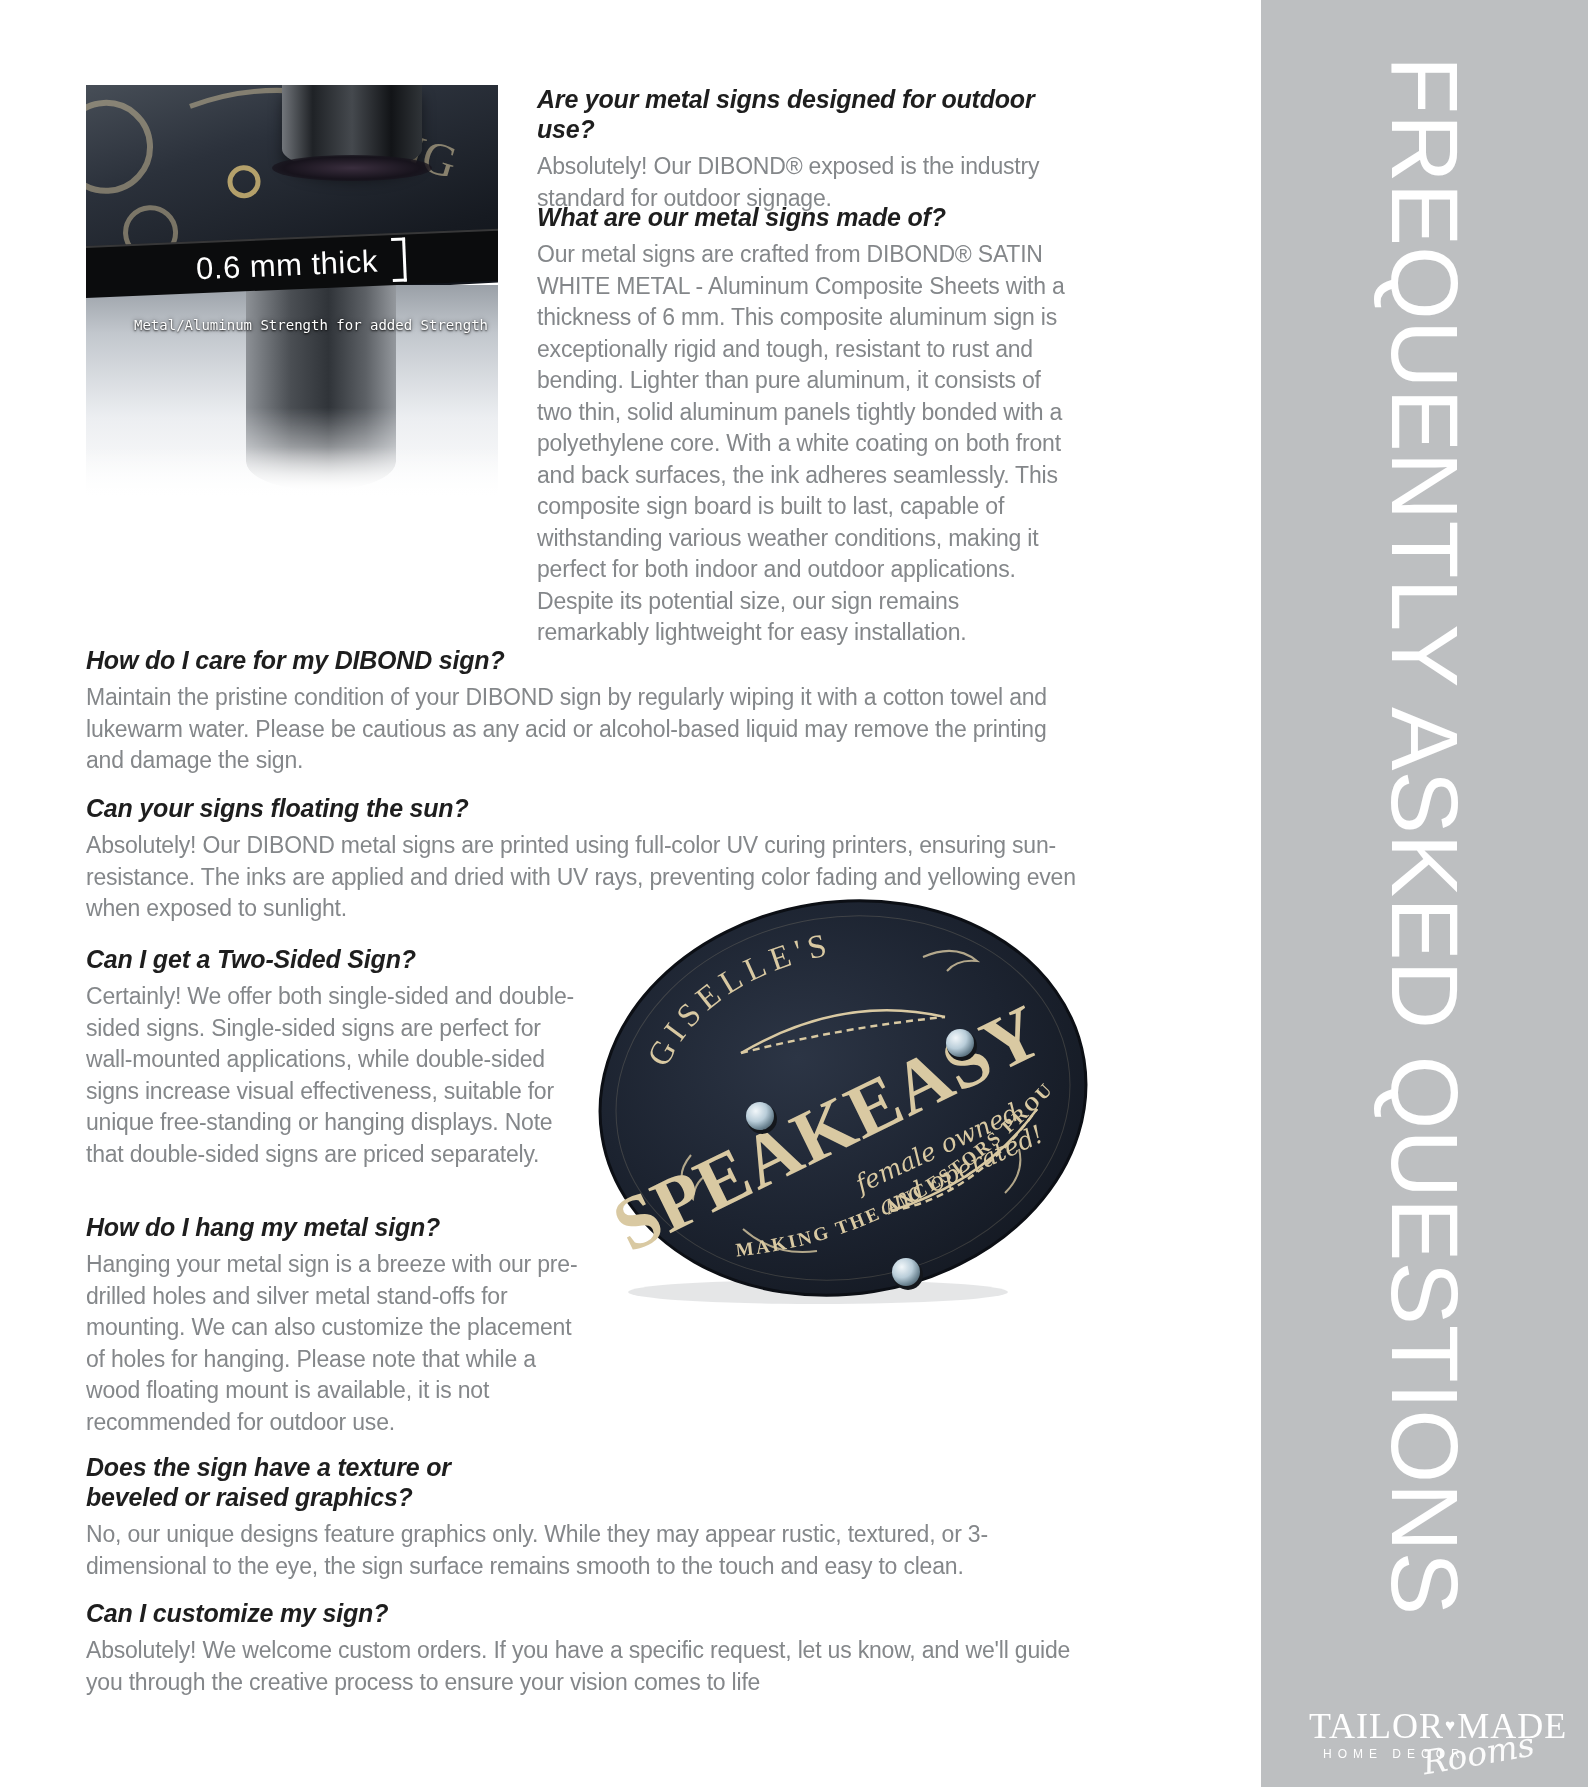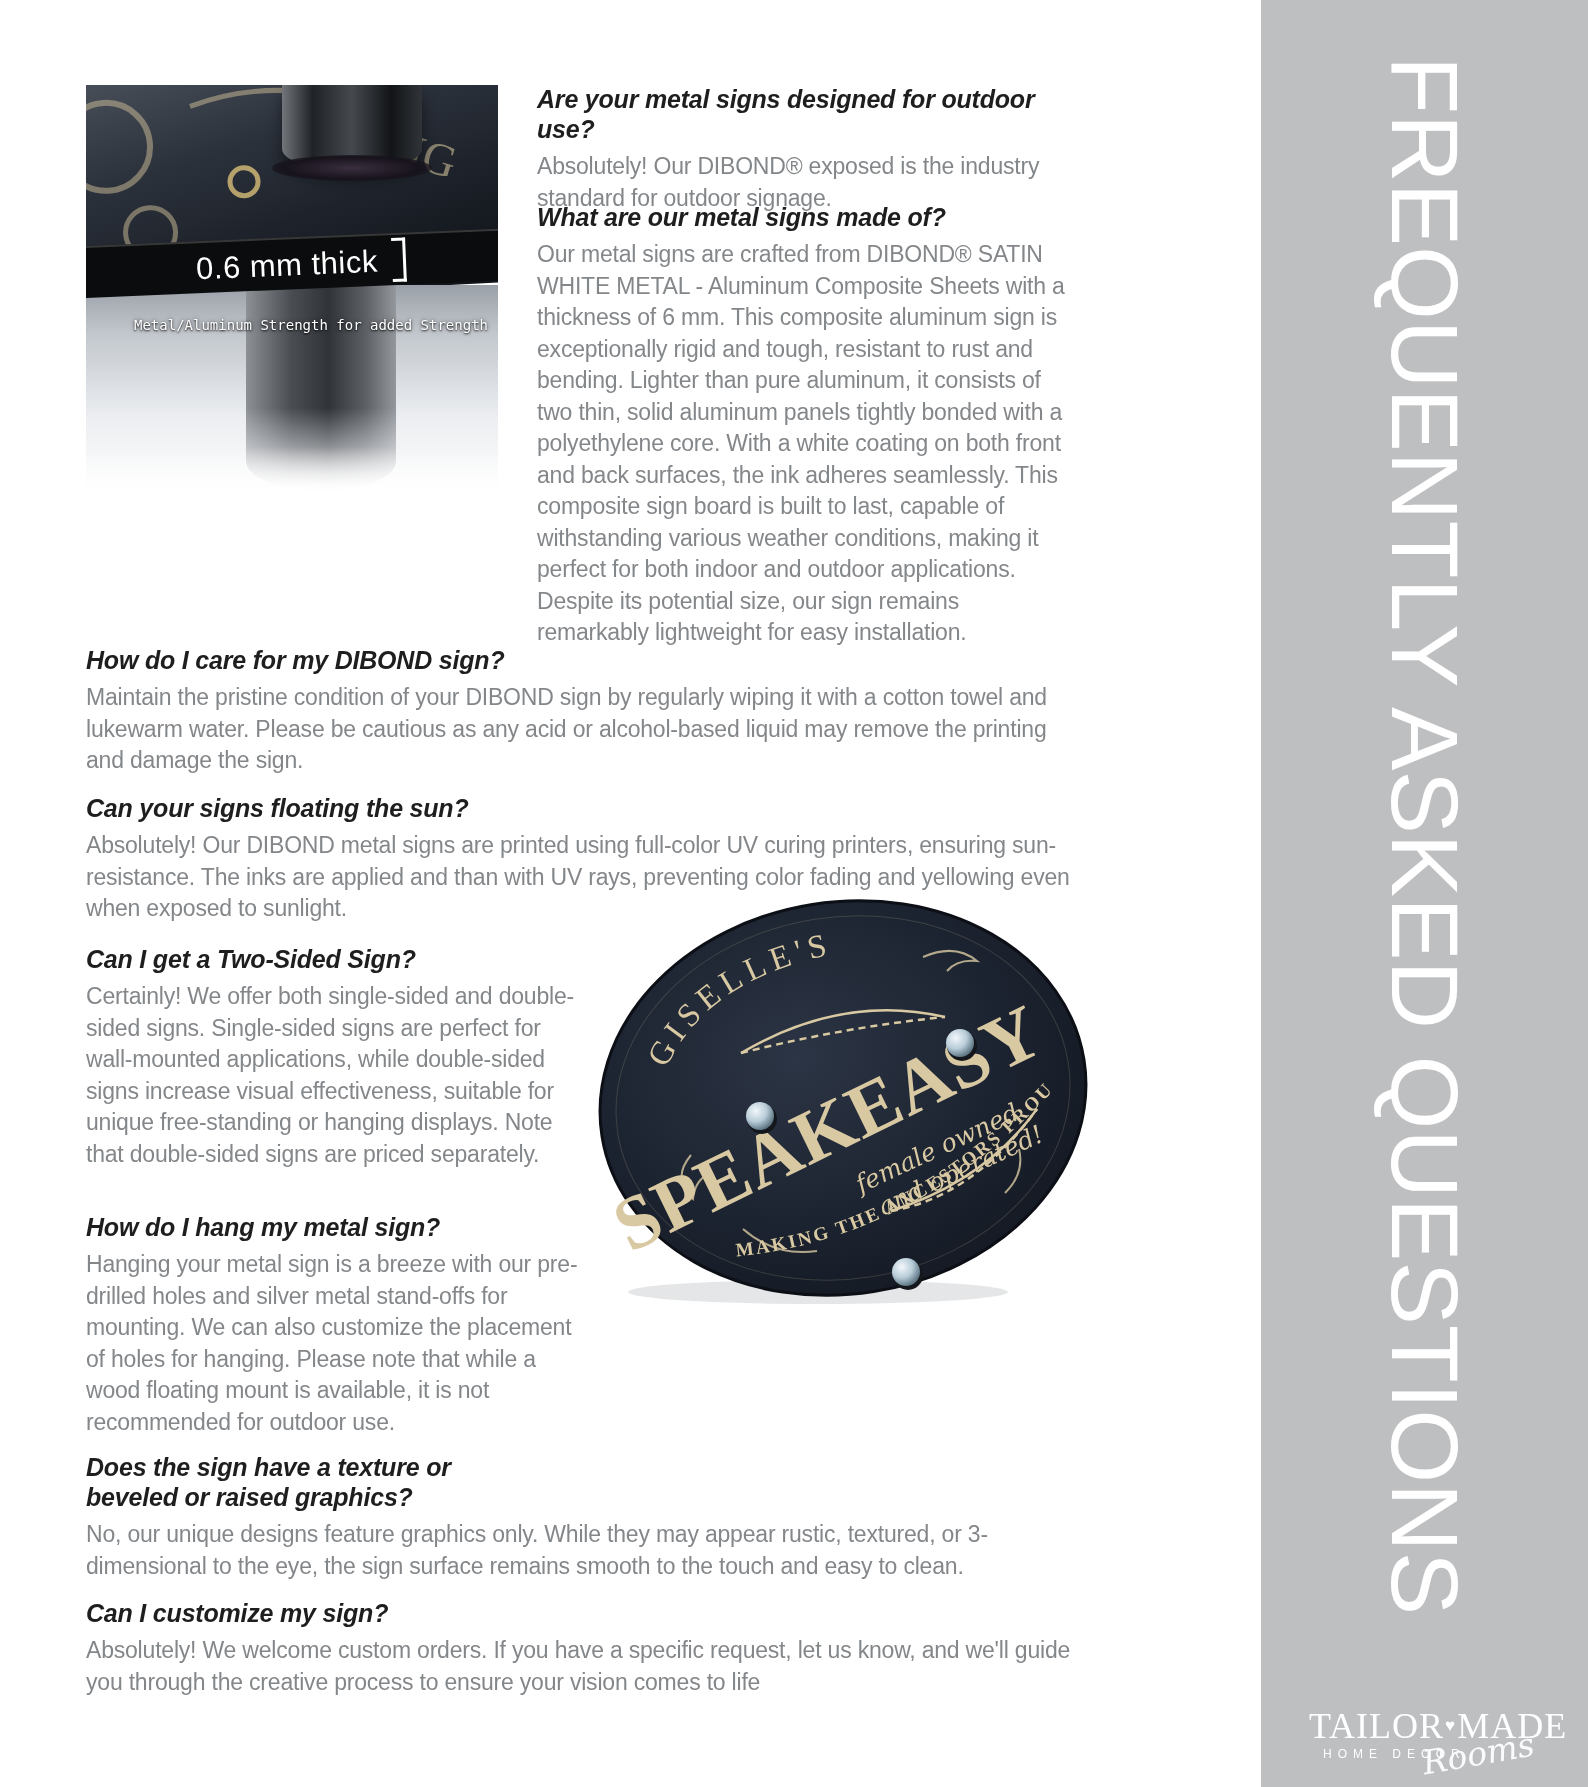--- a/index.html
+++ b/index.html
@@ -157,21 +157,21 @@
   <p>Our metal signs are crafted from DIBOND® SATIN WHITE METAL - Aluminum Composite Sheets with a thickness of 6 mm. This composite aluminum sign is exceptionally rigid and tough, resistant to rust and bending. Lighter than pure aluminum, it consists of two thin, solid aluminum panels tightly bonded with a polyethylene core. With a white coating on both front and back surfaces, the ink adheres seamlessly. This composite sign board is built to last, capable of withstanding various weather conditions, making it perfect for both indoor and outdoor applications. Despite its potential size, our sign remains remarkably lightweight for easy installation.</p>
 </section>
 
 <section class="qa qa3">
   <h2>How do I care for my DIBOND sign?</h2>
   <p>Maintain the pristine condition of your DIBOND sign by regularly wiping it with a cotton towel and lukewarm water. Please be cautious as any acid or alcohol-based liquid may remove the printing and damage the sign.</p>
 </section>
 
 <section class="qa qa4">
   <h2>Can your signs floating the sun?</h2>
-  <p>Absolutely! Our DIBOND metal signs are printed using full-color UV curing printers, ensuring sun-resistance. The inks are applied and than with UV rays, preventing color fading and yellowing even when exposed to sunlight.</p>
+  <p>Absolutely! Our DIBOND metal signs are printed using full-color UV curing printers, ensuring sun-resistance. The inks are applied and dried with UV rays, preventing color fading and yellowing even when exposed to sunlight.</p>
 </section>
 
 <section class="qa qa5">
   <h2>Can I get a Two-Sided Sign?</h2>
   <p>Certainly! We offer both single-sided and double-sided signs. Single-sided signs are perfect for wall-mounted applications, while double-sided signs increase visual effectiveness, suitable for unique free-standing or hanging displays. Note that double-sided signs are priced separately.</p>
 </section>
 
 <section class="qa qa6">
   <h2>How do I hang my metal sign?</h2>
   <p>Hanging your metal sign is a breeze with our pre-drilled holes and silver metal stand-offs for mounting. We can also customize the placement of holes for hanging. Please note that while a wood floating mount is available, it is not recommended for outdoor use.</p>

